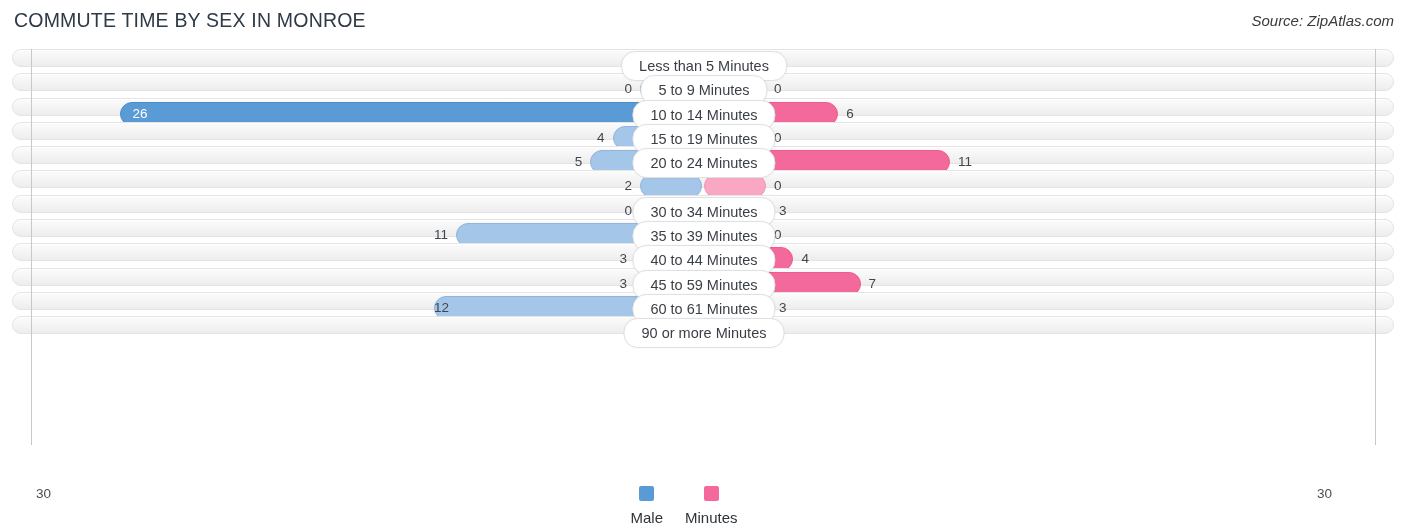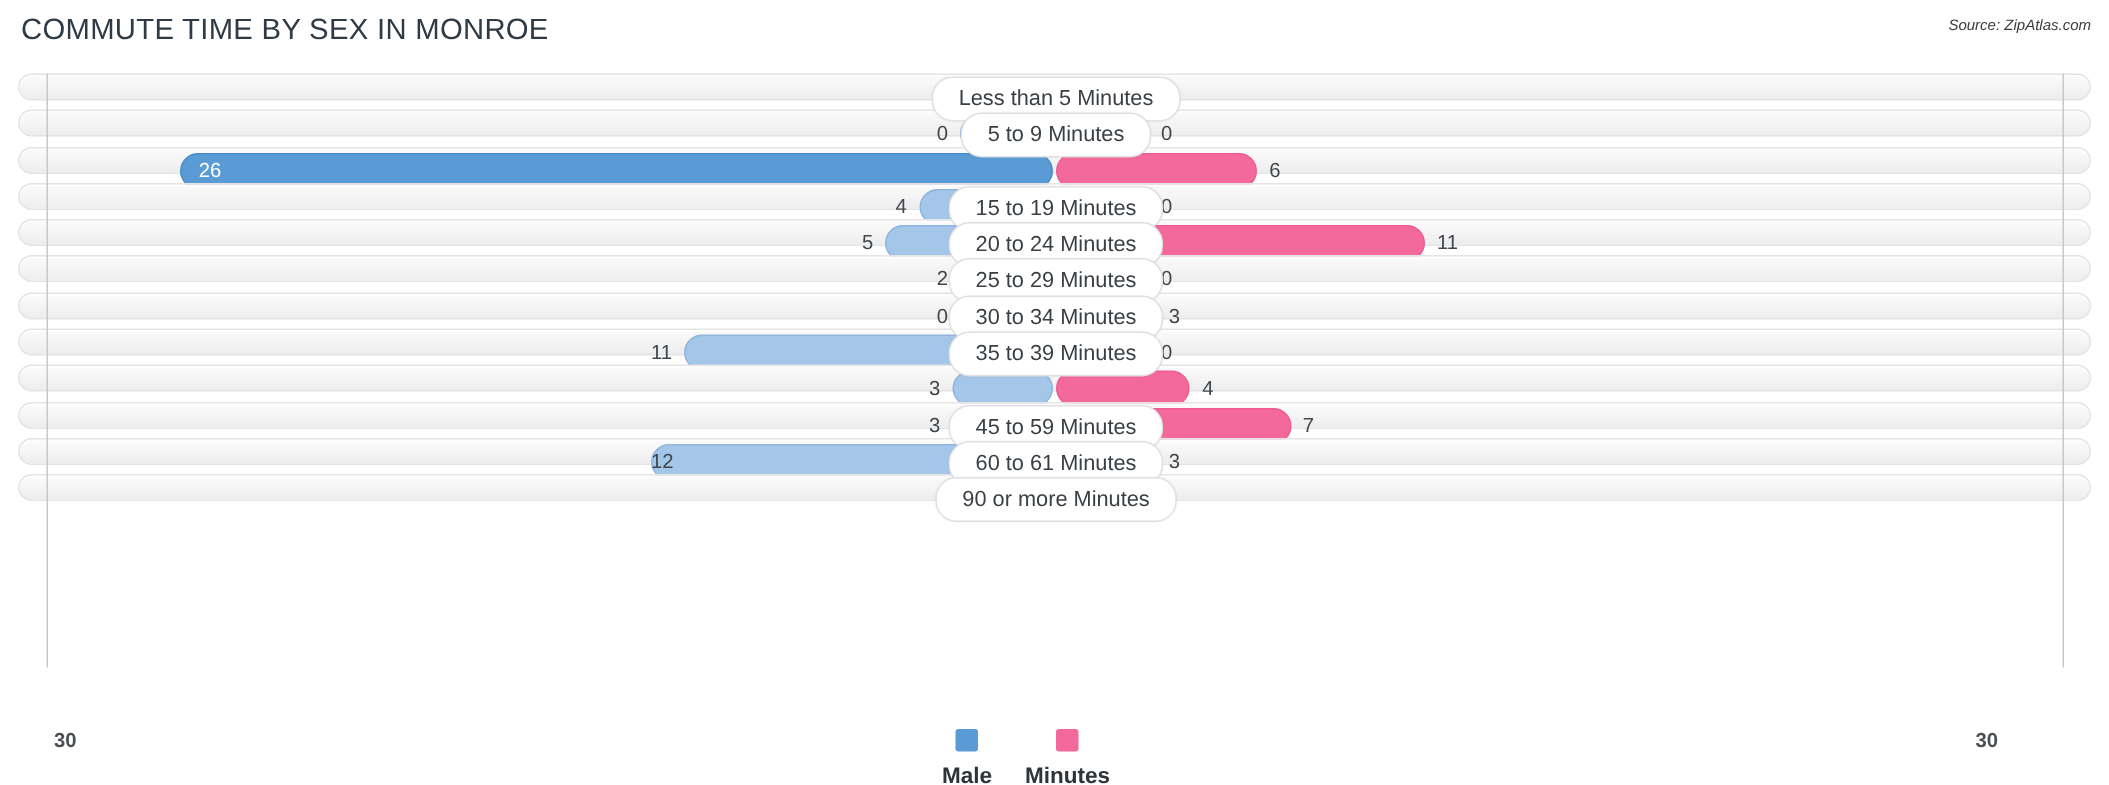--- a/index.html
+++ b/index.html
@@ -26,21 +26,21 @@
     top: 9px;
     font-size: 19.5px;
     color: #2e3a46;
     letter-spacing: .2px;
     white-space: nowrap;
   }
   .source {
     position: absolute;
     right: 12px;
     top: 12px;
-    font-size: 10px;
+    font-size: 15px;
     font-style: italic;
     color: #3b3b3b;
     white-space: nowrap;
   }
 
   
   .plot {
     position: absolute;
     left: 0;
     top: 42px;
@@ -136,21 +136,20 @@
     box-shadow: 0 0 2px rgba(0,0,0,.05);
   }
 
   
   .footer {
     position: absolute;
     left: 0;
     top: 482px;
     width: 1368px;
     height: 41px;
-    font-weight: bold;
   }
   .axis-end {
     position: absolute;
     top: 4px;
     font-size: 13.5px;
     color: #4a4f55;
   }
   .axis-end.left  { left: 36px; }
   .axis-end.right { right: 36px; }
 
@@ -205,61 +204,62 @@
         <div class="bar female" style="width: 62px;"></div>
         <div class="val male" style="right: 761px;">0</div>
         <div class="val female" style="left: 761px;">0</div>
         <div class="cat-pill">5 to 9 Minutes</div>
       </div>
       <div class="row">
         <div class="bar male hi" style="width: 581.533px;"></div>
         <div class="bar female hi" style="width: 134.2px;"></div>
         <div class="val male inside" style="left: 119.467px;">26</div>
         <div class="val female" style="left: 833.2px;">6</div>
+        <div class="cat-pill">10 to 14 Minutes</div>
       </div>
       <div class="row">
         <div class="bar male" style="width: 89.4667px;"></div>
         <div class="bar female" style="width: 62px;"></div>
         <div class="val male" style="right: 788.467px;">4</div>
         <div class="val female" style="left: 761px;">0</div>
         <div class="cat-pill">15 to 19 Minutes</div>
       </div>
       <div class="row">
         <div class="bar male" style="width: 111.833px;"></div>
         <div class="bar female hi" style="width: 246.033px;"></div>
         <div class="val male" style="right: 810.833px;">5</div>
         <div class="val female" style="left: 945.033px;">11</div>
         <div class="cat-pill">20 to 24 Minutes</div>
       </div>
       <div class="row">
         <div class="bar male" style="width: 62px;"></div>
         <div class="bar female" style="width: 62px;"></div>
         <div class="val male" style="right: 761px;">2</div>
         <div class="val female" style="left: 761px;">0</div>
-        <div class="cat-pill">25 to 29 Minutes</div>
       </div>
       <div class="row">
         <div class="bar male" style="width: 62px;"></div>
         <div class="bar female hi" style="width: 67.1px;"></div>
         <div class="val male" style="right: 761px;">0</div>
         <div class="val female" style="left: 766.1px;">3</div>
         <div class="cat-pill">30 to 34 Minutes</div>
       </div>
       <div class="row">
         <div class="bar male" style="width: 246.033px;"></div>
         <div class="bar female" style="width: 62px;"></div>
         <div class="val male" style="right: 945.033px;">11</div>
         <div class="val female" style="left: 761px;">0</div>
         <div class="cat-pill">35 to 39 Minutes</div>
       </div>
       <div class="row">
         <div class="bar male" style="width: 67.1px;"></div>
         <div class="bar female hi" style="width: 89.4667px;"></div>
         <div class="val male" style="right: 766.1px;">3</div>
         <div class="val female" style="left: 788.467px;">4</div>
+        <div class="cat-pill">40 to 44 Minutes</div>
       </div>
       <div class="row">
         <div class="bar male" style="width: 67.1px;"></div>
         <div class="bar female hi" style="width: 156.567px;"></div>
         <div class="val male" style="right: 766.1px;">3</div>
         <div class="val female" style="left: 855.567px;">7</div>
         <div class="cat-pill">45 to 59 Minutes</div>
       </div>
       <div class="row">
         <div class="bar male" style="width: 268.4px;"></div>

